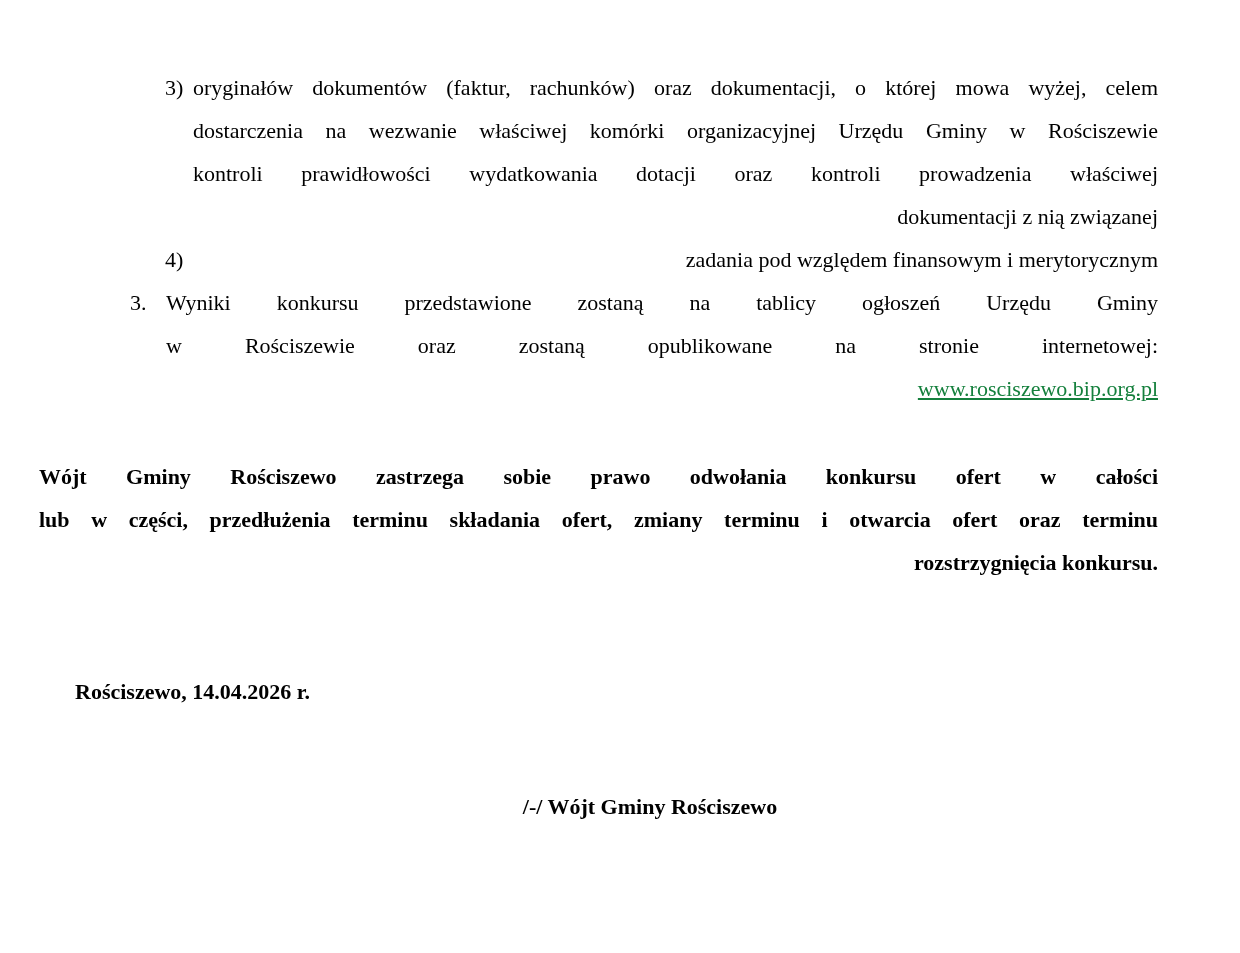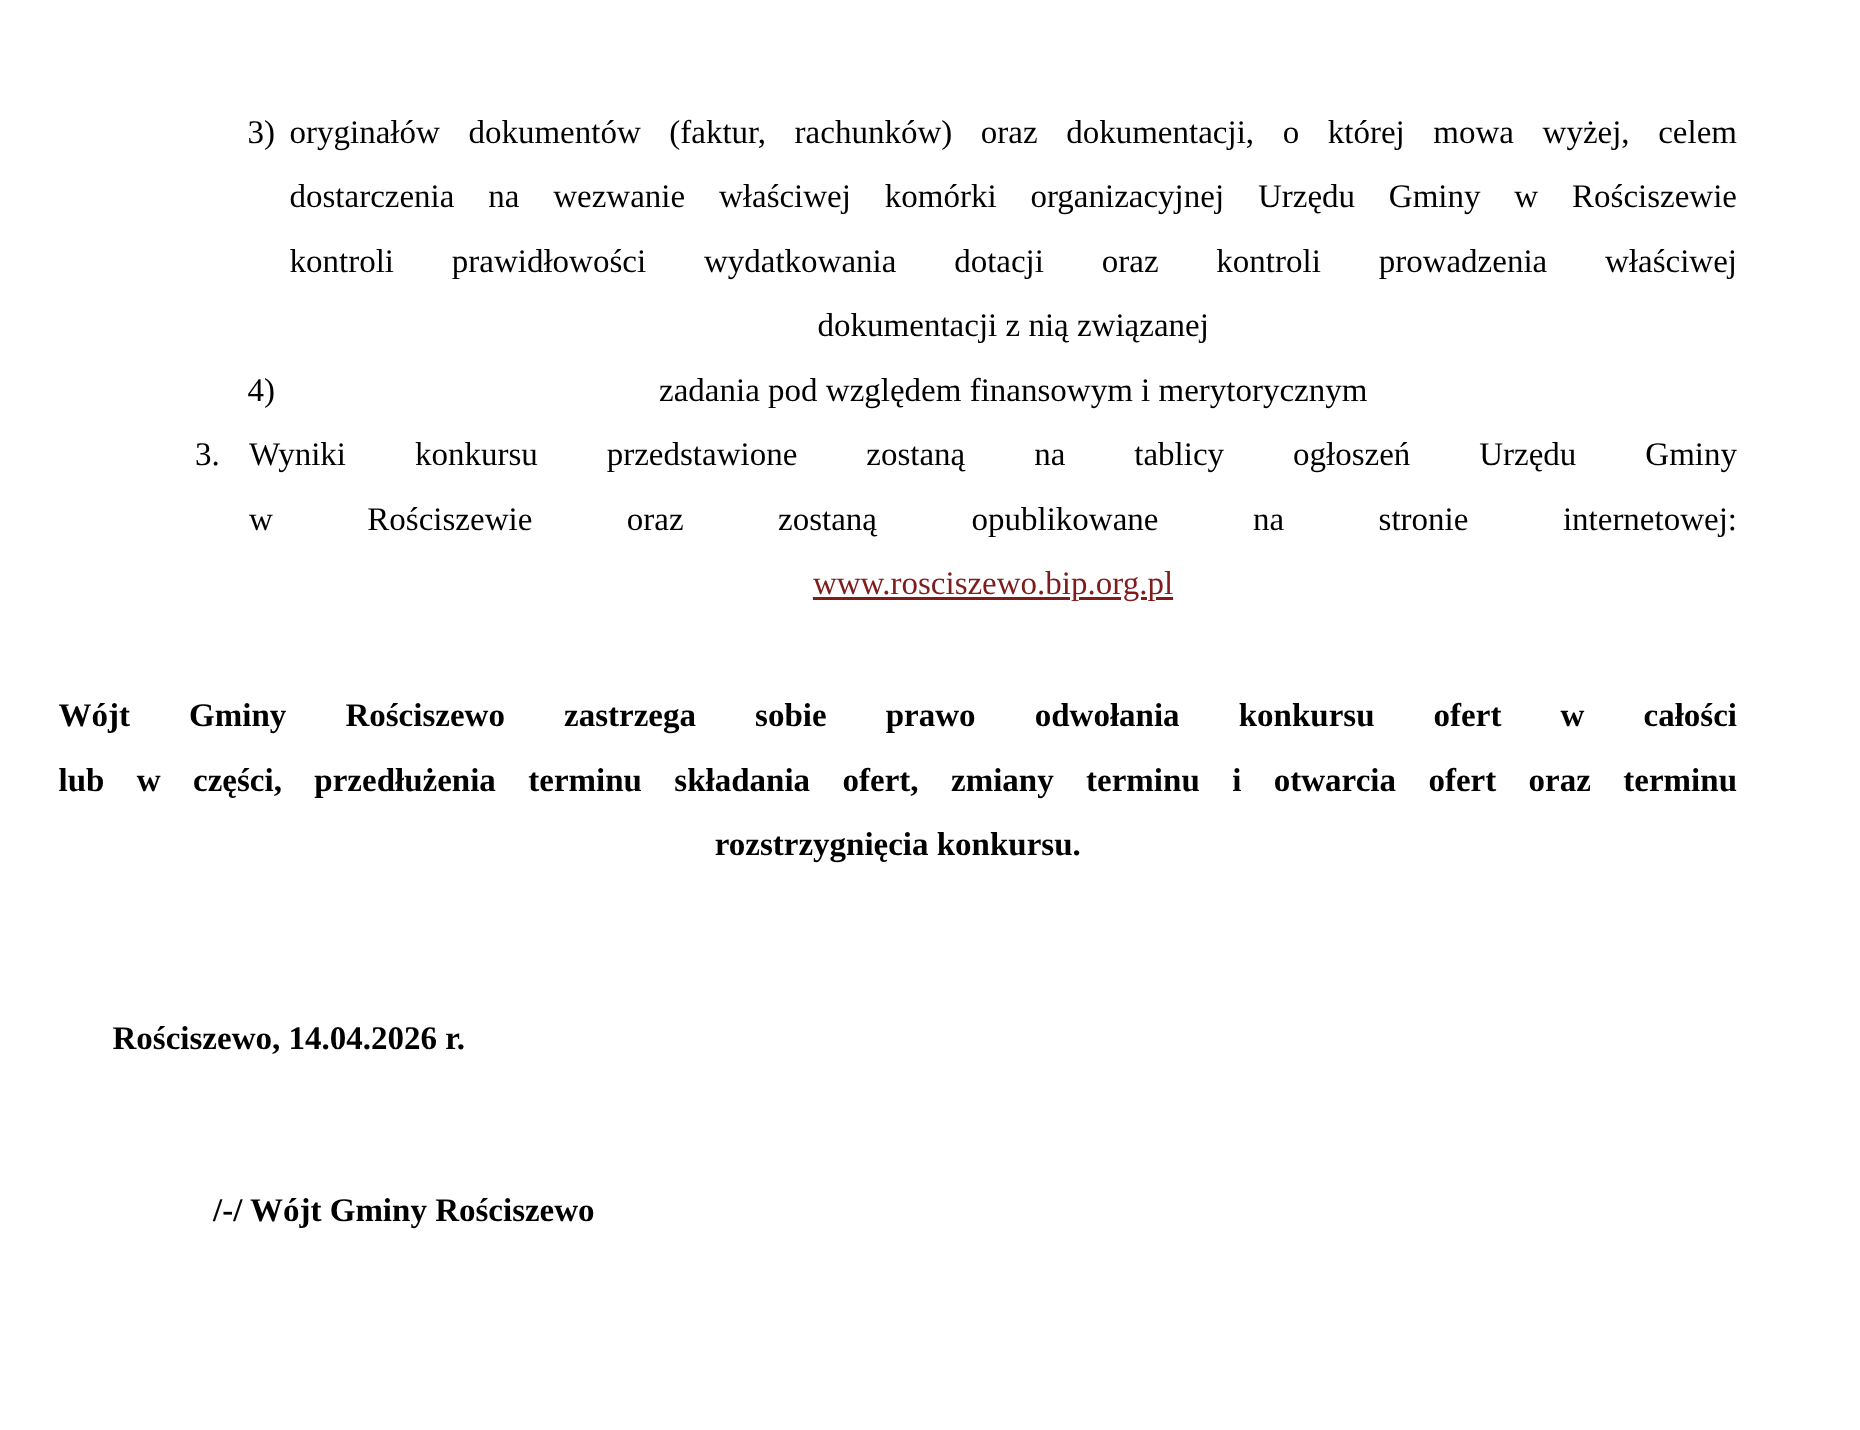--- a/index.html
+++ b/index.html
@@ -20,36 +20,36 @@
     padding-top: 66px;
     overflow: hidden;
   }
   .li { position: relative; }
   .li .marker { position: absolute; left: 0; top: 0; }
   .sub  { margin-left: 165px; margin-right: 82px; }
   .sub .li-body  { margin-left: 28px; }
   .main { margin-left: 130px; margin-right: 82px; }
   .main .li-body { margin-left: 36px; }
   .jline { text-align: justify; text-align-last: justify; }
-  .lline { text-align: center; }
+  .lline { text-align: right; }
   .para {
     margin: 45px 82px 0 39px;
     font-weight: bold;
   }
   .date-line {
     margin: 86px 82px 0 75px;
     font-weight: bold;
   }
   .signature {
     margin: 72px 82px 0 142px;
     font-weight: bold;
-    text-align: left;
+    text-align: center;
   }
   .doc-link {
-    color: #7f1d1d;
+    color: #15803d;
     text-decoration: underline;
     cursor: pointer;
   }
 </style>
 </head>
 <body>
 
 <div class="page">
 
   <div class="li sub">

